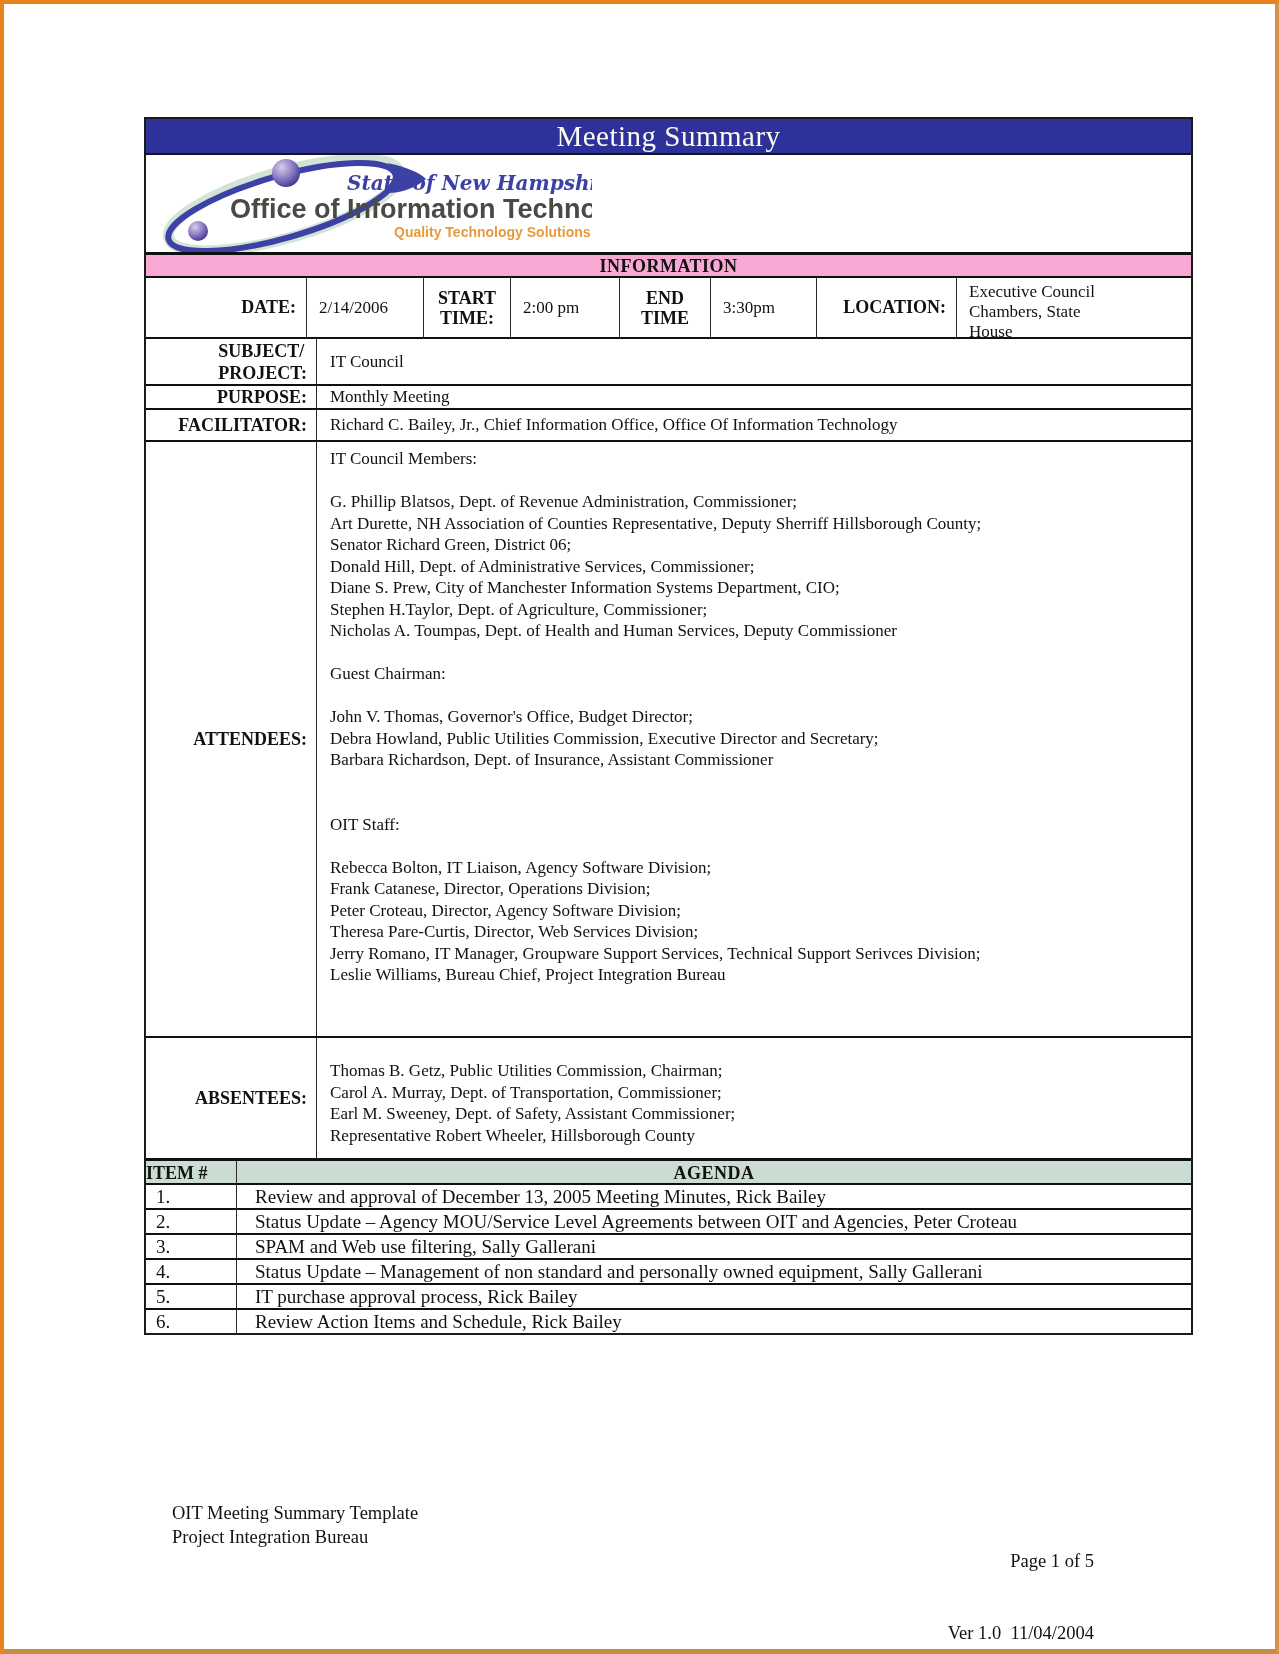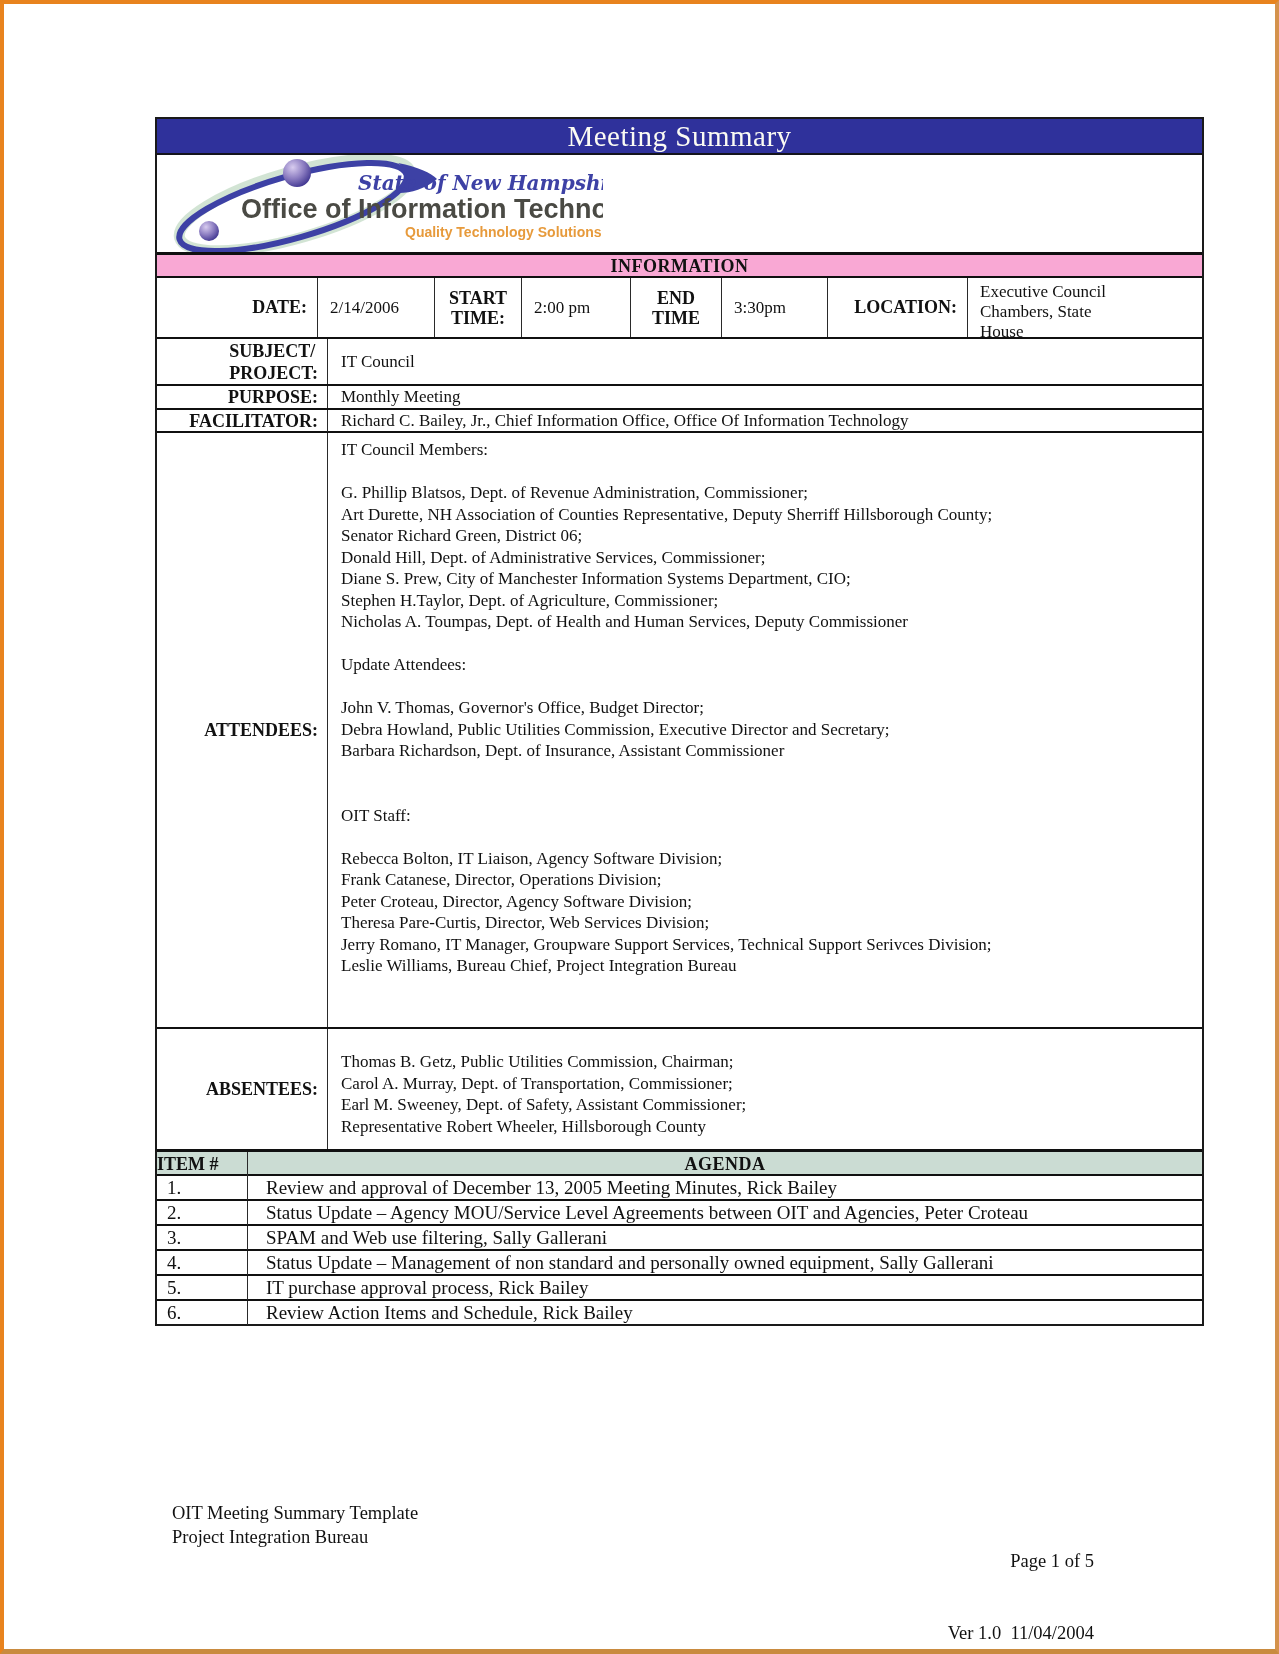--- a/index.html
+++ b/index.html
@@ -5,21 +5,21 @@
   * { margin:0; padding:0; box-sizing:border-box; }
   html,body { background:#ffffff; }
   .page {
     position:relative; width:1279px; height:1654px; background:#ffffff;
     border-top:4px solid #E8831E; border-left:4px solid #E8831E;
     border-right:4px solid #D4924C; border-bottom:5px solid #C98B3F;
     font-family:"Liberation Serif","DejaVu Serif",serif; color:#111;
     overflow:hidden;
   }
   .doc {
-    position:absolute; left:151px; top:113px; width:1049px;
+    position:absolute; left:140px; top:113px; width:1049px;
     border:2px solid #1a1a1a; background:#fff;
   }
   .titlebar {
     height:36px; background:#2F319B; color:#FBFBF3; text-align:center;
     font-size:29px; line-height:35px; border-bottom:2px solid #14141c;
     letter-spacing:0.5px;
   }
   .logo-row { height:97px; position:relative; background:#fff; }
   .sec-header {
     border-top:3px solid #101010; background:#f9a8d4; height:24px;
@@ -37,21 +37,21 @@
   .cell.val { padding-left:12px; }
   .cell.val.multiline { display:block; padding-top:4px; line-height:20px; }
   .row { display:grid; grid-template-columns:170px auto; border-top:2px solid #101010; }
   .rlabel {
     font-weight:bold; font-size:18px; display:flex; align-items:center;
     justify-content:flex-end; padding-right:9px; line-height:22px;
   }
   .rvalue { border-left:1px solid #2a2a2a; display:flex; align-items:center; padding-left:13px; font-size:17px; }
   .row.subject { height:47px; }
   .row.purpose { height:24px; }
-  .row.facilitator { height:23px; }
+  .row.facilitator { height:32px; }
   .row.attendees { height:596px; }
   .row.absentees { height:122px; }
   .lines { display:block; padding:6px 6px 0 13px; font-size:17px; line-height:21.5px; align-items:flex-start; }
   .lines .line:empty::before { content:"\00a0"; }
   .row.absentees .lines { padding-top:22px; }
   .agenda-header {
     display:grid; grid-template-columns:90px auto; border-top:3px solid #101010;
     background:#CBDCD3; height:25px; line-height:24px; font-weight:bold; font-size:18px;
   }
   .agenda-header .num { text-align:left; }
@@ -149,21 +149,21 @@
       <div class="line">IT Council Members:</div>
           <div class="line"></div>
           <div class="line">G. Phillip Blatsos, Dept. of Revenue Administration, Commissioner;</div>
           <div class="line">Art Durette, NH Association of Counties Representative, Deputy Sherriff Hillsborough County;</div>
           <div class="line">Senator Richard Green, District 06;</div>
           <div class="line">Donald Hill, Dept. of Administrative Services, Commissioner;</div>
           <div class="line">Diane S. Prew, City of Manchester Information Systems Department, CIO;</div>
           <div class="line">Stephen H.Taylor, Dept. of Agriculture, Commissioner;</div>
           <div class="line">Nicholas A. Toumpas, Dept. of Health and Human Services, Deputy Commissioner</div>
           <div class="line"></div>
-          <div class="line">Update Attendees:</div>
+          <div class="line">Guest Chairman:</div>
           <div class="line"></div>
           <div class="line">John V. Thomas, Governor's Office, Budget Director;</div>
           <div class="line">Debra Howland, Public Utilities Commission, Executive Director and Secretary;</div>
           <div class="line">Barbara Richardson, Dept. of Insurance, Assistant Commissioner</div>
           <div class="line"></div>
           <div class="line"></div>
           <div class="line">OIT Staff:</div>
           <div class="line"></div>
           <div class="line">Rebecca Bolton, IT Liaison, Agency Software Division;</div>
           <div class="line">Frank Catanese, Director, Operations Division;</div>

